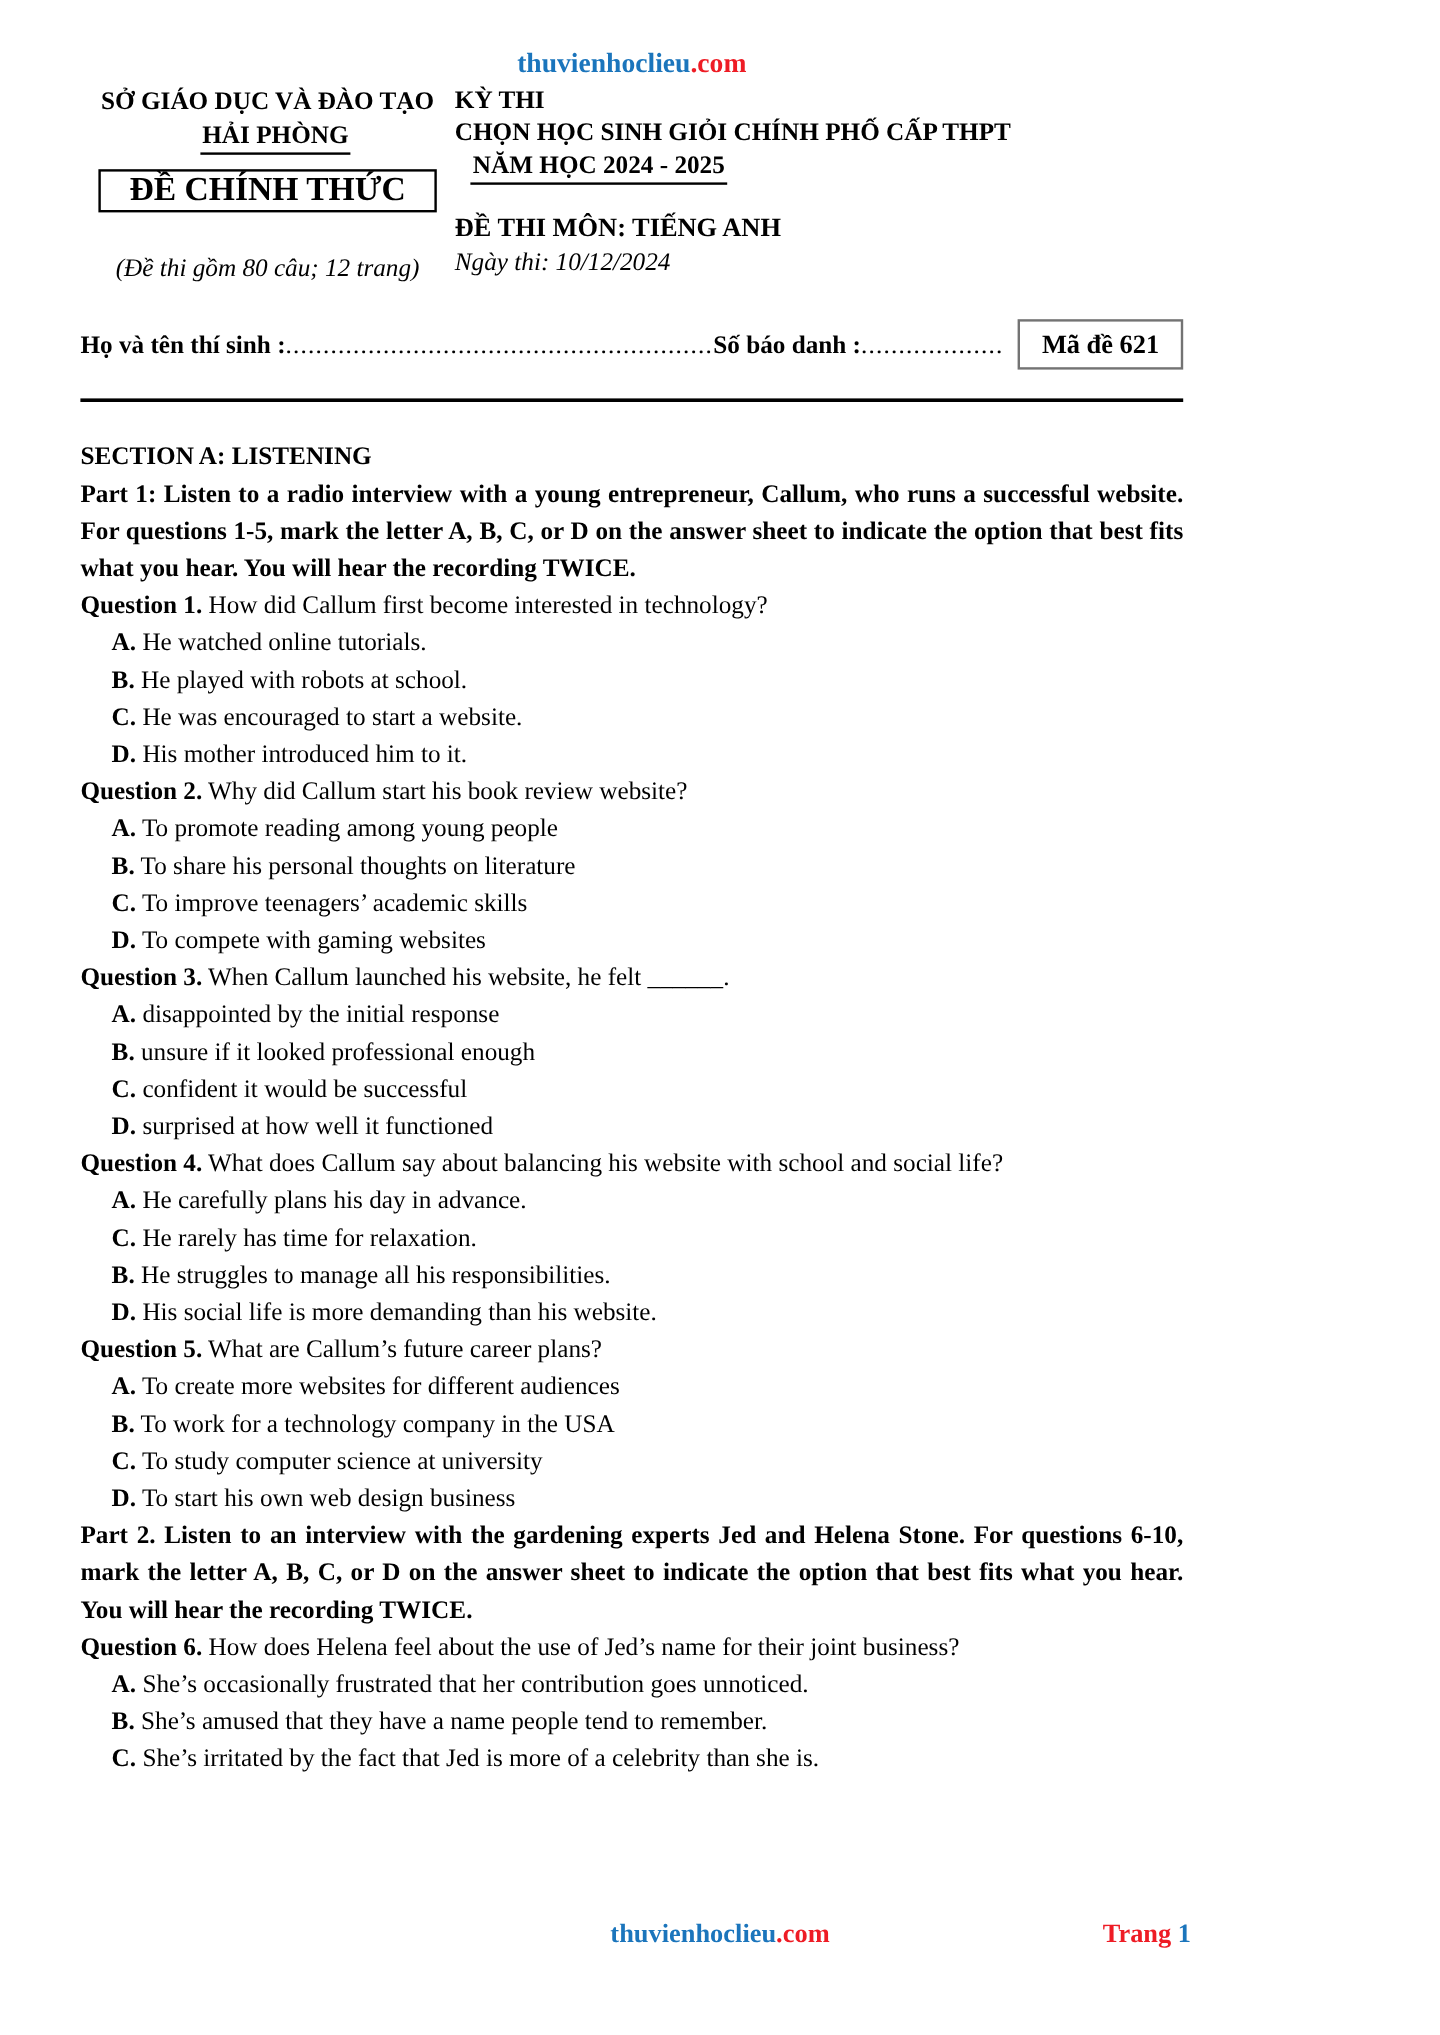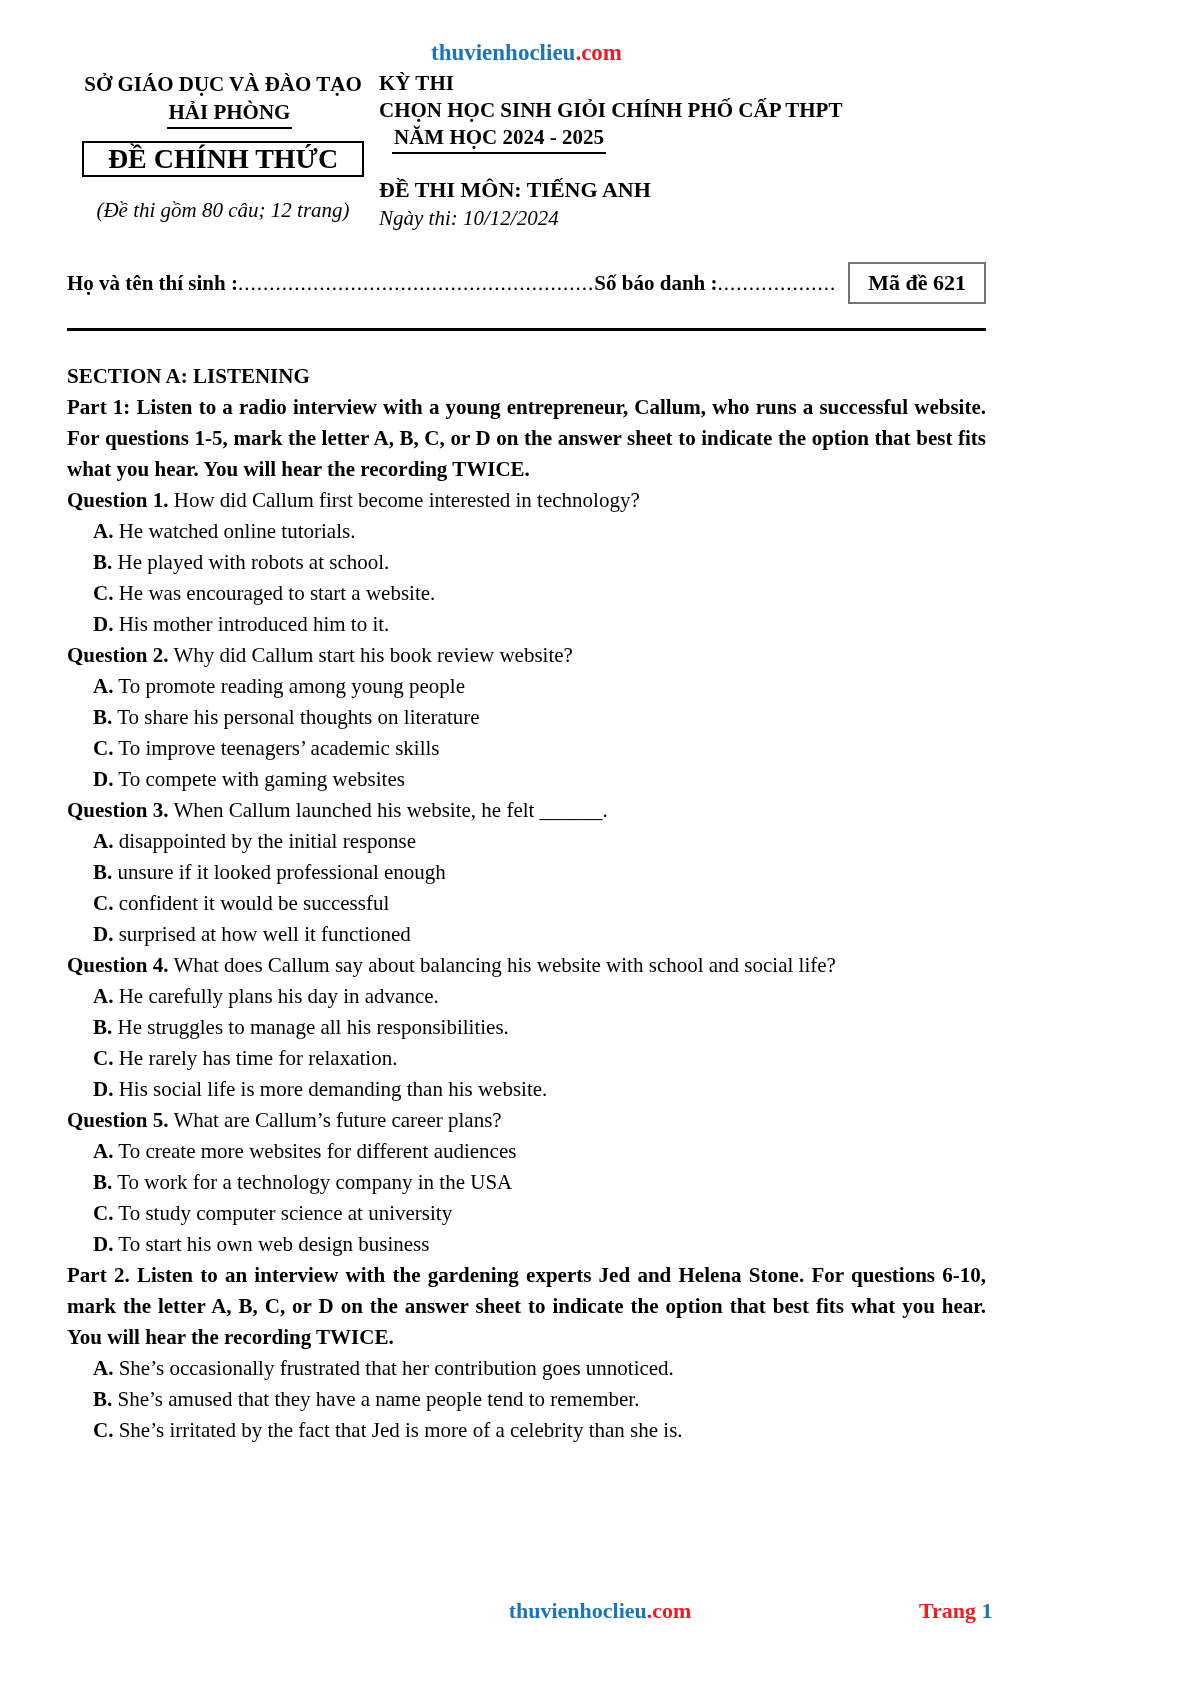--- a/index.html
+++ b/index.html
@@ -14,21 +14,21 @@
   .site-top{text-align:center;font-size:23px;font-weight:bold;line-height:26px;}
   .site-blue{color:#1b75bc;}
   .site-red{color:#ee1c25;}
 
   
   .header{display:flex;margin-top:4px;}
   .h-left{width:312px;text-align:center;flex:none;}
   .h-left .hl-line{font-weight:bold;font-size:21px;line-height:28px;}
   .underlined{display:inline-block;border-bottom:2px solid #000;padding:0 2px 1px 2px;margin-left:13px;}
   .exam-box{display:inline-block;border:2px solid #000;padding:0 24px;font-weight:bold;font-size:28px;margin-top:12px;}
-  .left-note{font-style:italic;font-size:21px;margin-top:21px;}
+  .left-note{font-style:italic;font-size:21px;margin-top:34px;}
 
   .h-right{flex:1;text-align:left;padding-right:36px;}
   .h-right .hr-line{font-weight:bold;font-size:21px;line-height:27px;}
   .subject{font-weight:bold;font-size:22px;margin-top:22px;line-height:28px;}
   .it-line{font-style:italic;font-size:21px;line-height:28px;}
 
   
   .candidate{display:flex;align-items:center;margin-top:30px;font-size:21px;}
   .cand-label{font-weight:bold;white-space:nowrap;}
   .dots-fill{flex:1;overflow:hidden;white-space:nowrap;letter-spacing:1px;}
@@ -116,35 +116,36 @@
           <div class="question">
             <div class="q-line"><span class="q-label">Question 3.</span> When Callum launched his website, he felt ______.</div>
             <div class="option"><span class="opt-letter">A.</span> disappointed by the initial response</div>
             <div class="option"><span class="opt-letter">B.</span> unsure if it looked professional enough</div>
             <div class="option"><span class="opt-letter">C.</span> confident it would be successful</div>
             <div class="option"><span class="opt-letter">D.</span> surprised at how well it functioned</div>
           </div>
           <div class="question">
             <div class="q-line"><span class="q-label">Question 4.</span> What does Callum say about balancing his website with school and social life?</div>
             <div class="option"><span class="opt-letter">A.</span> He carefully plans his day in advance.</div>
+            <div class="option"><span class="opt-letter">C.</span> He rarely has time for relaxation.</div>
             <div class="option"><span class="opt-letter">B.</span> He struggles to manage all his responsibilities.</div>
-            <div class="option"><span class="opt-letter">C.</span> He rarely has time for relaxation.</div>
             <div class="option"><span class="opt-letter">D.</span> His social life is more demanding than his website.</div>
           </div>
           <div class="question">
             <div class="q-line"><span class="q-label">Question 5.</span> What are Callum’s future career plans?</div>
             <div class="option"><span class="opt-letter">A.</span> To create more websites for different audiences</div>
             <div class="option"><span class="opt-letter">B.</span> To work for a technology company in the USA</div>
             <div class="option"><span class="opt-letter">C.</span> To study computer science at university</div>
             <div class="option"><span class="opt-letter">D.</span> To start his own web design business</div>
           </div>
         </div>
       <div class="part-intro">Part 2. Listen to an interview with the gardening experts Jed and Helena Stone. For questions 6-10, mark the letter A, B, C, or D on the answer sheet to indicate the option that best fits what you hear. You will hear the recording TWICE.</div>
       <div id="part2-questions">
           <div class="question">
+            <div class="q-line"><span class="q-label">Question 6.</span> How does Helena feel about the use of Jed’s name for their joint business?</div>
             <div class="option"><span class="opt-letter">A.</span> She’s occasionally frustrated that her contribution goes unnoticed.</div>
             <div class="option"><span class="opt-letter">B.</span> She’s amused that they have a name people tend to remember.</div>
             <div class="option"><span class="opt-letter">C.</span> She’s irritated by the fact that Jed is more of a celebrity than she is.</div>
           </div>
         </div>
     </div>
   </div>
 
   <div class="footer">
     <div class="footer-site">

